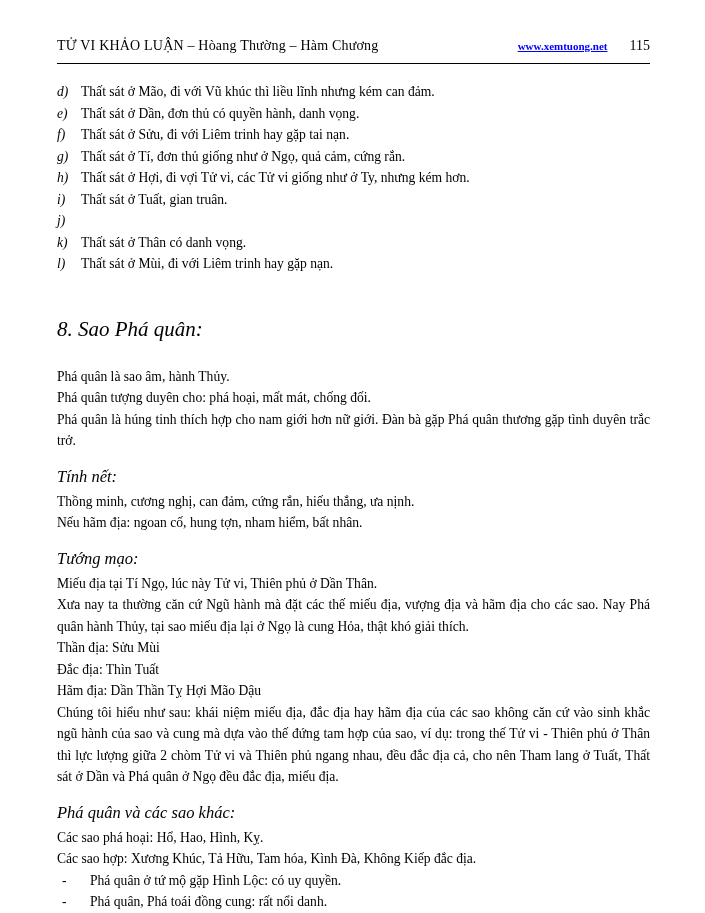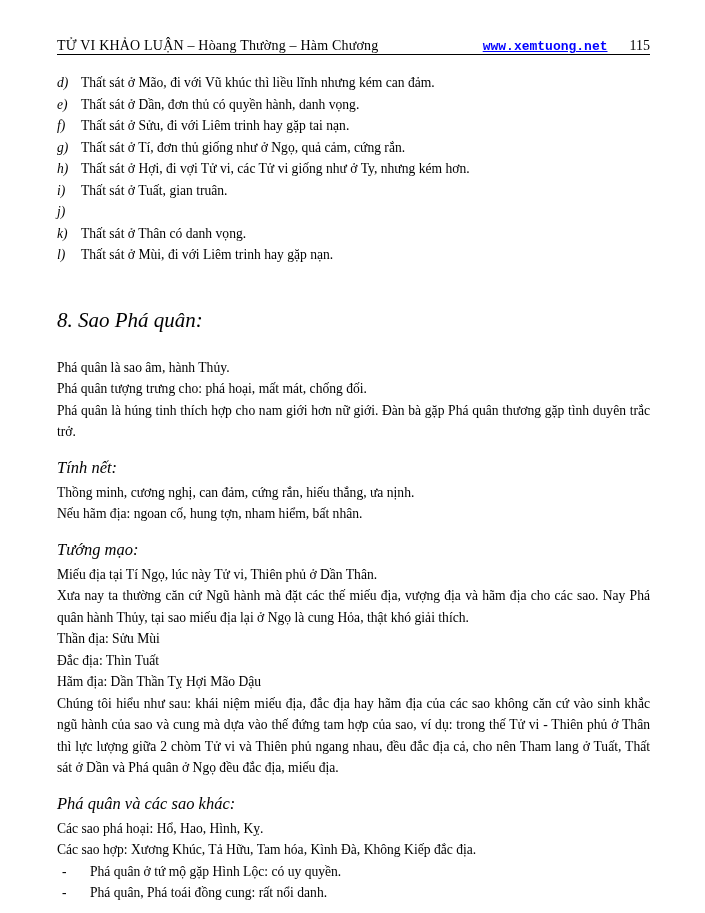--- a/index.html
+++ b/index.html
@@ -11,26 +11,27 @@
   }
   .page {
     box-sizing: border-box;
     width: 705px; min-height: 913px;
     padding: 38px 55px 40px 57px;
   }
   
   .header {
     display: flex; align-items: baseline;
     border-bottom: 1.5px solid #000;
+    padding-bottom: 9px;
   }
   .header-title { font-size: 14px; letter-spacing: 0.2px; white-space: nowrap; }
   .header-spacer { flex: 1; }
   .header-link {
-    font-family: Liberation Mono, monospace;
-    font-weight: bold; font-size: 13px;
+    font-family: Liberation Serif, serif;
+    font-weight: bold; font-size: 11px;
     color: #0000ff; text-decoration: underline;
     white-space: nowrap;
   }
   .header-page-number { font-size: 14px; margin-left: 22px; }
 
   
   .body-text { font-size: 13.6px; line-height: 21.5px; }
 
   
   .letter-list { margin-top: 17px; }
@@ -106,21 +107,21 @@
     <div class="li">
       <span class="li-marker">l)</span>
       <span><span class="li-star">Thất sát ở Mùi,</span> <span>đi với Liêm trinh hay gặp nạn.</span></span>
     </div>
   </div>
 
   <h2 class="big-heading">8. Sao Phá quân:</h2>
 
   <div class="body-text">
     <p>Phá quân là sao âm, hành Thủy.</p>
-    <p>Phá quân tượng trưng cho: phá hoại, mất mát, chống đối.</p>
+    <p>Phá quân tượng duyên cho: phá hoại, mất mát, chống đối.</p>
     <p class="just">Phá quân là húng tinh thích hợp cho nam giới hơn nữ giới. Đàn bà gặp Phá quân thương gặp tình duyên trắc trở.</p>
   </div>
 
   <h3 class="sub-heading">Tính nết:</h3>
   <div class="body-text">
     <p>Thồng minh, cương nghị, can đảm, cứng rắn, hiếu thắng, ưa nịnh.</p>
     <p>Nếu hãm địa: ngoan cố, hung tợn, nham hiểm, bất nhân.</p>
   </div>
 
   <h3 class="sub-heading">Tướng mạo:</h3>

